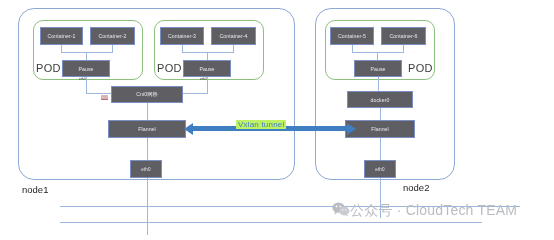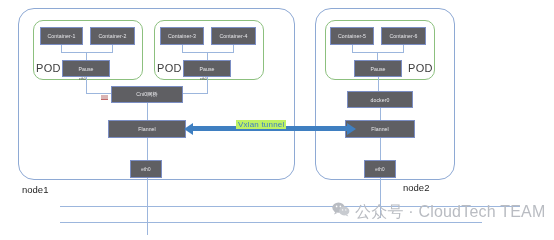--- a/index.html
+++ b/index.html
@@ -110,23 +110,22 @@
 
   
   .bus{position:absolute;height:1.3px;background:#9cb6dd;}
   .bus-v{position:absolute;width:1.3px;background:#9cb6dd;}
 
   
   .watermark{
     position:absolute;
     display:flex;
     align-items:flex-start;
-    gap:5px;
     color:#b9bcc2;
-    font-size:16px;
+    font-size:14px;
     white-space:nowrap;
     letter-spacing:.2px;
   }
   .wm-icon{display:block;}
   .wm-text{color:#b9bcc2;}
 </style>
 </head>
 <body>
 
 <div id="canvas">

